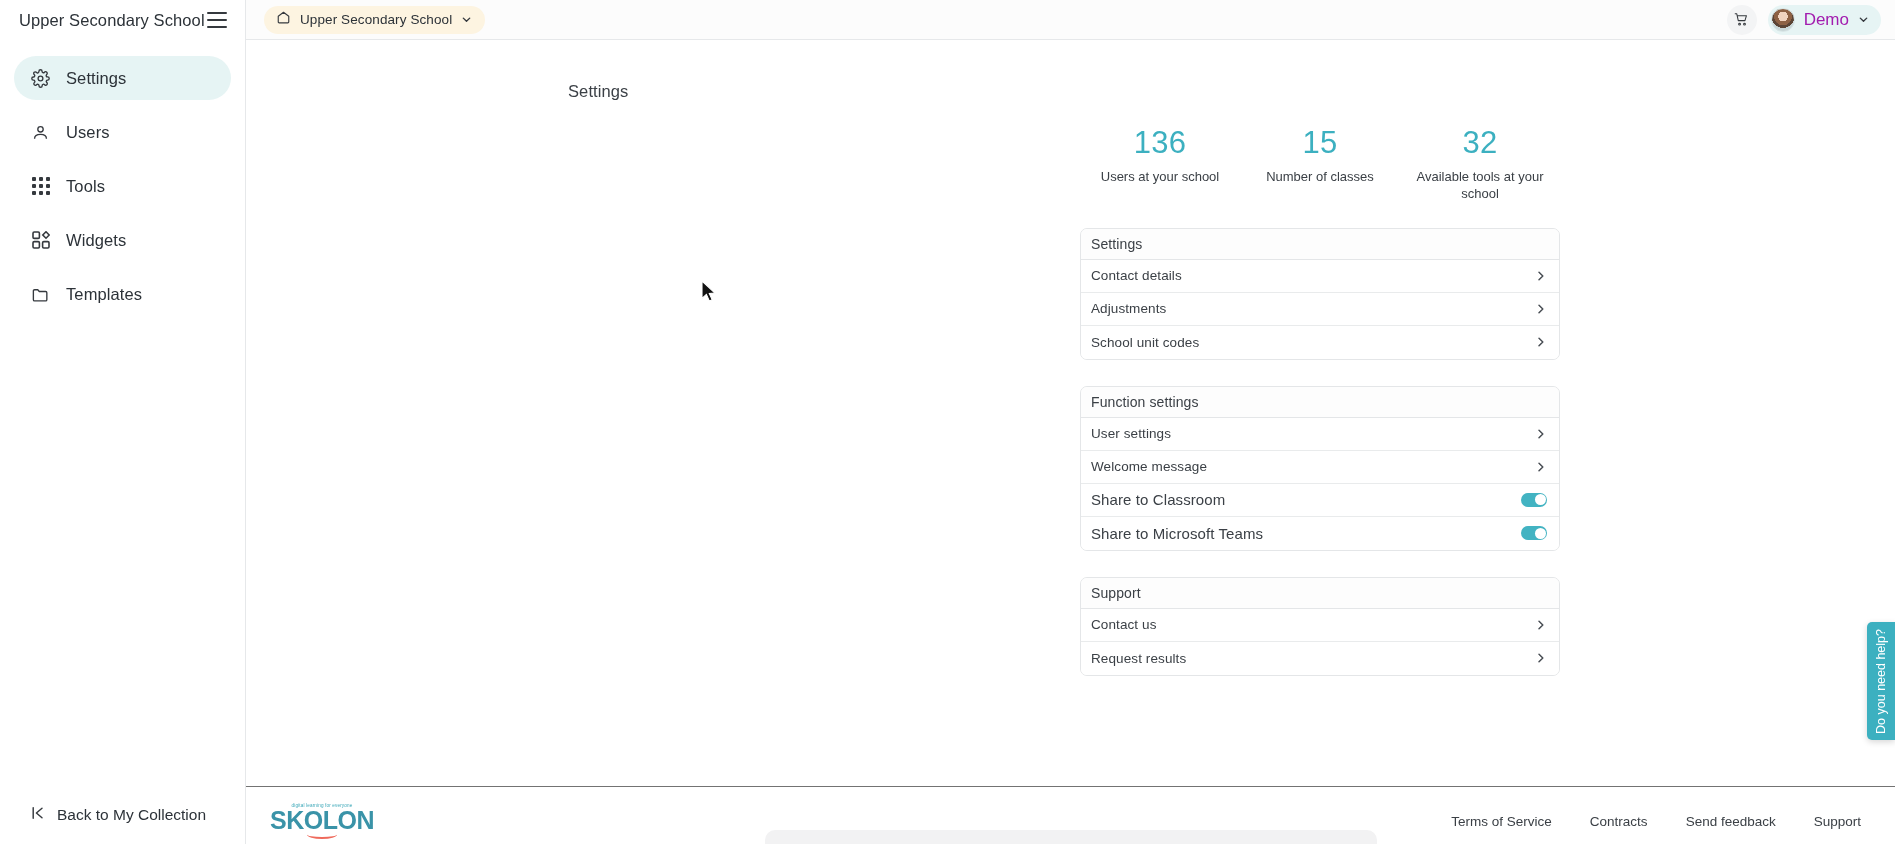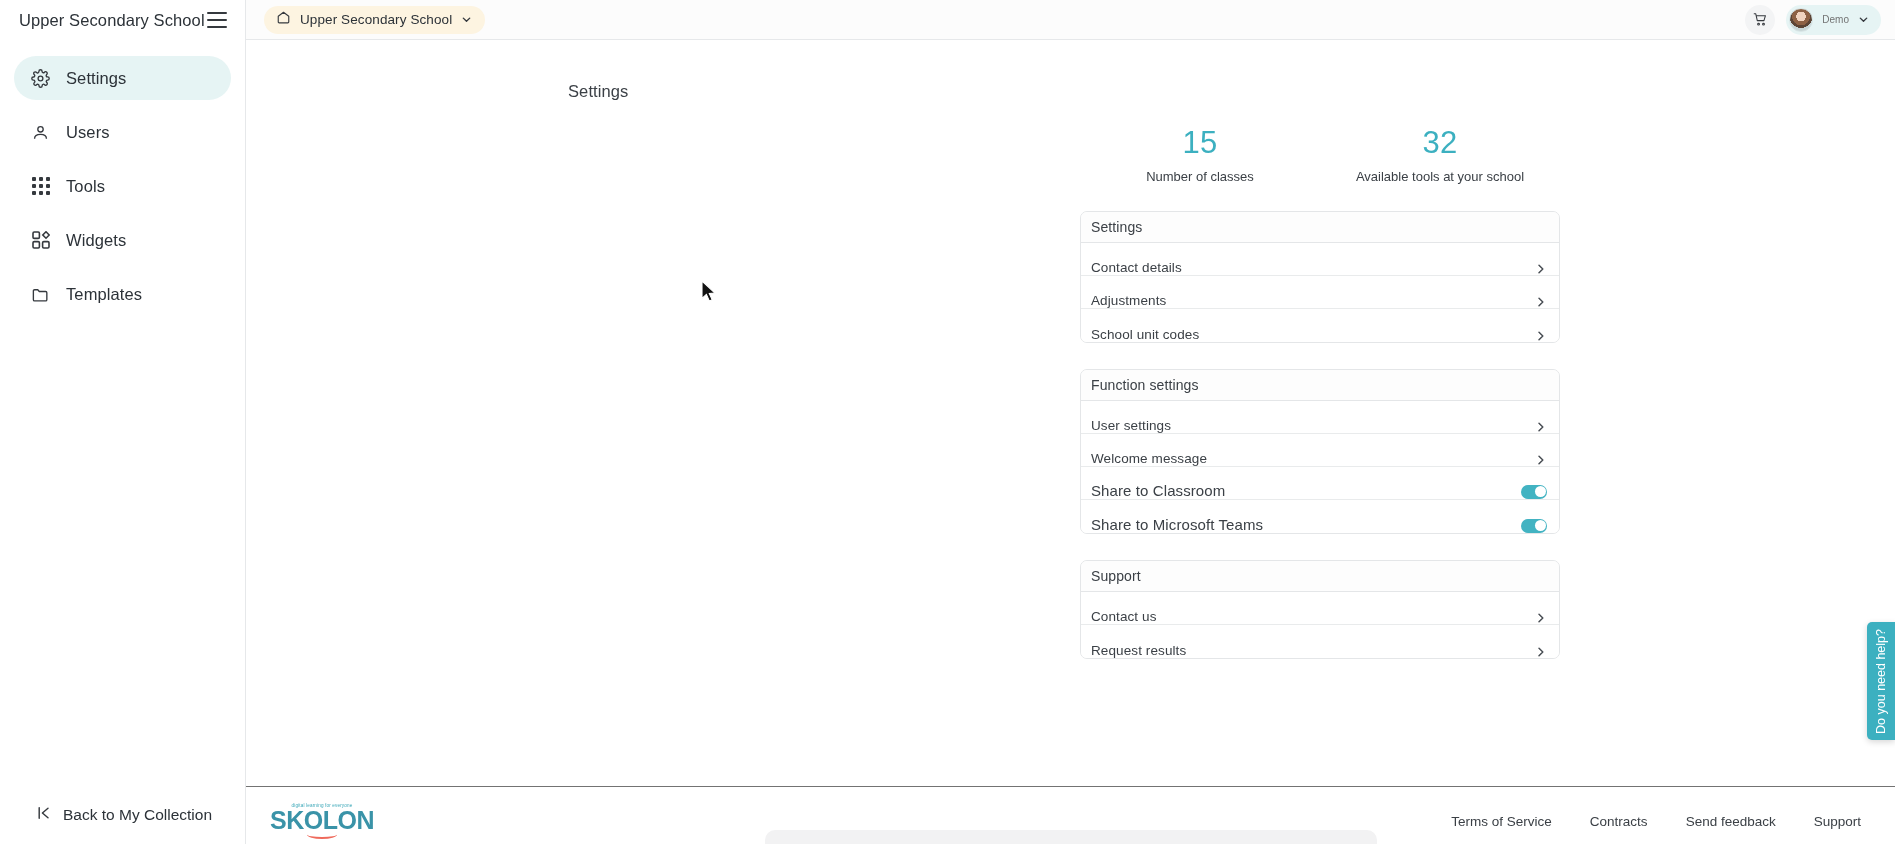--- a/index.html
+++ b/index.html
@@ -34,21 +34,21 @@
   .sb-item {
     height: 44px; display: flex; align-items: center; gap: 15px;
     padding: 0 16px; border-radius: 24px; cursor: pointer;
     margin-bottom: 10px;
   }
   .sb-item .ico { width: 21px; height: 21px; display: flex; align-items: center; justify-content: center; flex: 0 0 21px; }
   .sb-item .lbl { font-size: 16.5px; color: #2c3238; letter-spacing: .1px; }
   .sb-item.active { background: #e6f4f4; }
 
   .sb-foot {
-    position: absolute; bottom: 0; left: 6px; right: 0;
+    position: absolute; bottom: 0; left: 0; right: 0;
     height: 58px; display: flex; align-items: center; gap: 11px;
     padding-left: 30px; cursor: pointer;
   }
   .sb-foot .lbl { font-size: 15.5px; color: #2c3238; }
 
   
   .main { flex: 1; height: 844px; display: flex; flex-direction: column; min-width: 0; position: relative; }
 
   .topbar {
     height: 40px; background: #fcfcfc;
@@ -70,21 +70,21 @@
   .user-pill {
     display: flex; align-items: center; gap: 9px;
     background: #e6f4f4; border-radius: 18px; height: 30px;
     padding: 0 12px 0 3px; cursor: pointer;
   }
   .avatar {
     width: 24px; height: 24px; border-radius: 50%;
     background: radial-gradient(circle at 50% 34%, #f0d3bf 0 26%, #8d6144 27% 48%, #5b4435 49% 62%, #c9d7d8 63%);
     border: 1px solid #d8e5e6; flex: 0 0 24px;
   }
-  .user-pill .txt { font-size: 10px; color: #737373; }
+  .user-pill .txt { font-size: 17px; color: #a21caf; }
 
   
   .content {
     flex: 1; overflow: hidden; position: relative;
     background: #ffffff;
     padding-top: 42px;
   }
   .page-title { font-size: 16.5px; color: #3b4046; margin-left: 322px; letter-spacing: .1px; }
 
   .center-col { width: 480px; margin: 0 auto; margin-left: 834px; }
@@ -97,21 +97,21 @@
   .card {
     border: 1px solid #e4e6e8; border-radius: 7px;
     margin-top: 26px; overflow: hidden; background: #fff;
   }
   .card-head {
     height: 31px; display: flex; align-items: center;
     padding: 0 10px; font-size: 14px; color: #3b4046;
     border-bottom: 1px solid #e4e6e8; background: #fdfdfd; letter-spacing: .1px;
   }
   .row {
-    height: 33px; display: flex; align-items: flex-end; justify-content: space-between;
+    height: 33px; display: flex; align-items: center; justify-content: space-between;
     padding: 0 12px 0 10px; border-bottom: 1px solid #e9ebec;
     cursor: pointer; background: #fff;
   }
   .row:last-child { border-bottom: none; }
   .row .rl { font-size: 13.5px; color: #3b4046; letter-spacing: .1px; }
   .row.big { height: 33px; }
   .row.big .rl { font-size: 15px; }
   .chev { color: #4a4f55; display: flex; align-items: center; }
   .toggle {
     width: 26px; height: 14px; border-radius: 8px; background: #42b3c2;
@@ -285,20 +285,24 @@
       </div>
     </header>
 
     <div class="content">
       <div class="page-title">Settings</div>
 
       <div class="center-col">
 
         <div class="stats">
           <div class="stat">
+            <div class="num">136</div>
+            <div class="cap">Users at your school</div>
+          </div>
+          <div class="stat">
             <div class="num">15</div>
             <div class="cap">Number of classes</div>
           </div>
           <div class="stat">
             <div class="num">32</div>
             <div class="cap">Available tools at your school</div>
           </div>
         </div>
 
         <div class="card">

